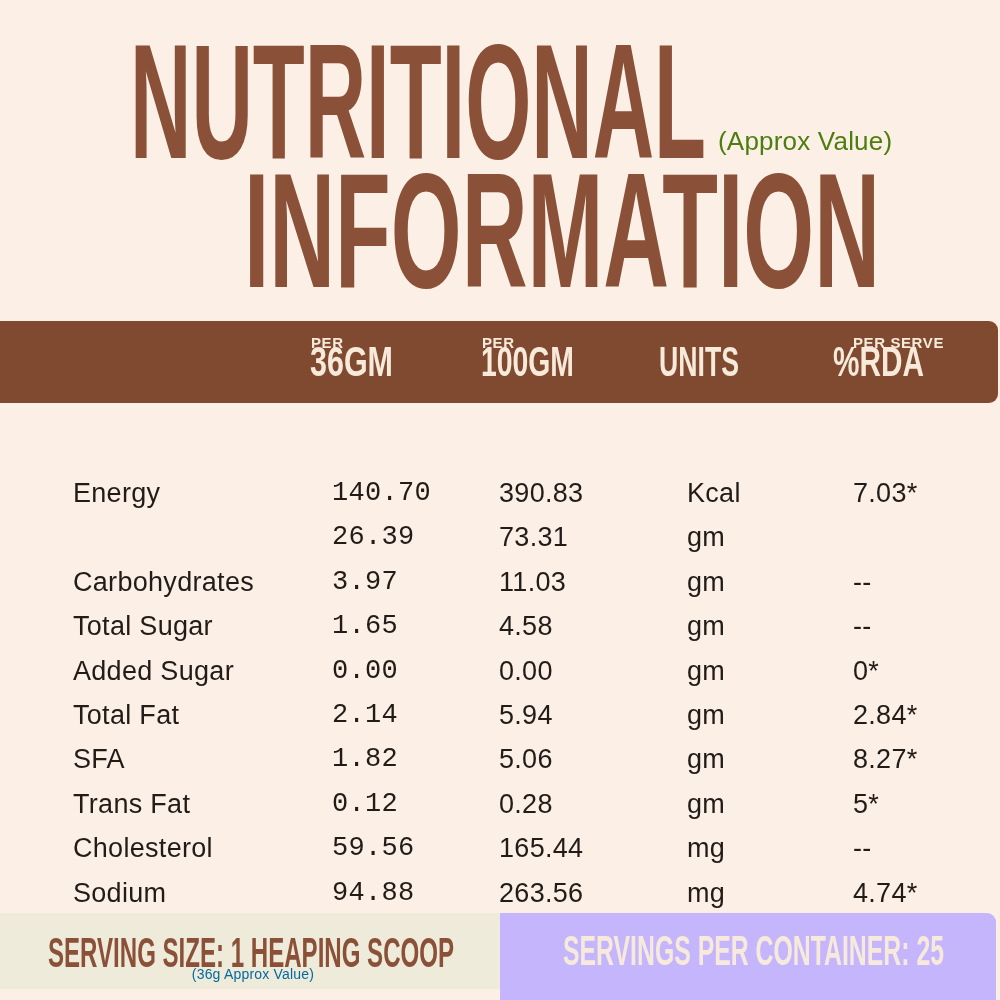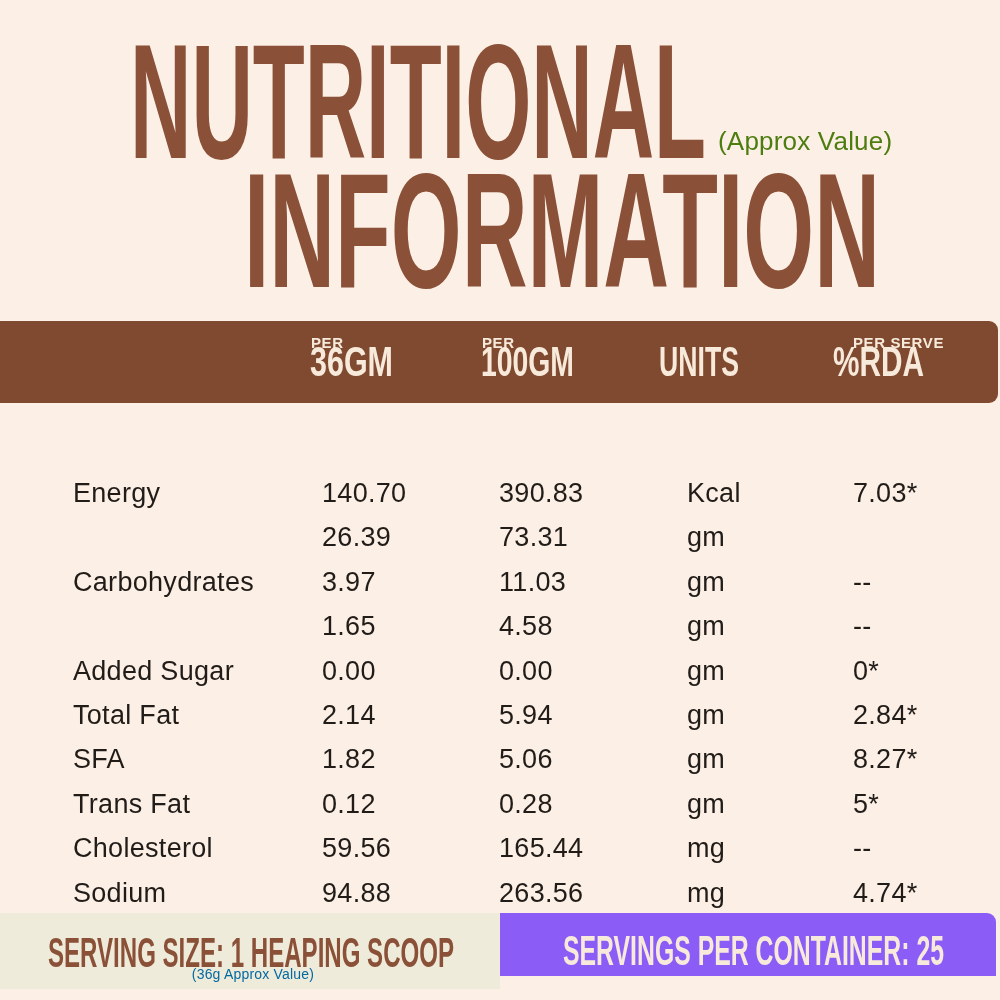--- a/index.html
+++ b/index.html
@@ -33,32 +33,32 @@
     font-family:"Liberation Sans",sans-serif;font-weight:700;fill:#F7EADB;
   }
   
   .table{position:absolute;left:0;top:428px;width:1000px;margin-top:43px;}
   .row{position:relative;height:44.4px;}
   .cell{
     position:absolute;top:0;height:44.4px;line-height:44.4px;
     font-size:27px;color:#211C18;letter-spacing:0.3px;white-space:nowrap;
   }
   .c-label{left:73px;}
-  .c1{left:322px;}
+  .c1{left:332px;font-family:Liberation Mono, monospace;}
   .c2{left:499px;}
   .c3{left:687px;}
   .c4{left:853px;}
   
   .footer-left{
     position:absolute;left:0;top:913px;width:500px;height:76px;
     background:#EEEBDA;
   }
   .footer-right{
-    position:absolute;left:500px;top:913px;width:496px;height:63px;
-    background:#8b5cf6;border-radius:0 9px 0 0;
+    position:absolute;left:500px;top:913px;width:496px;height:87px;
+    background:#c4b5fd;border-radius:0 9px 0 0;
   }
   .fl-svg{position:absolute;left:48px;top:24px;display:block;}
   .fl-svg text{font-family:"Liberation Sans",sans-serif;font-weight:700;fill:#8A5138;}
   .fl-note{
     position:absolute;left:48px;top:53px;width:410px;text-align:center;
     font-size:14px;color:#0369a1;letter-spacing:0.2px;
   }
   .fr-svg{position:absolute;left:63px;top:22px;display:block;}
   .fr-svg text{font-family:"Liberation Sans",sans-serif;font-weight:700;fill:#F7EADB;}
 </style>
@@ -110,20 +110,21 @@
       <span class="cell c3">gm</span>
     </div>
     <div class="row">
       <span class="cell c-label">Carbohydrates</span>
       <span class="cell c1">3.97</span>
       <span class="cell c2">11.03</span>
       <span class="cell c3">gm</span>
       <span class="cell c4">--</span>
     </div>
     <div class="row">
+      <span class="cell c-label">Total Sugar</span>
       <span class="cell c1">1.65</span>
       <span class="cell c2">4.58</span>
       <span class="cell c3">gm</span>
       <span class="cell c4">--</span>
     </div>
     <div class="row">
       <span class="cell c-label">Added Sugar</span>
       <span class="cell c1">0.00</span>
       <span class="cell c2">0.00</span>
       <span class="cell c3">gm</span>

